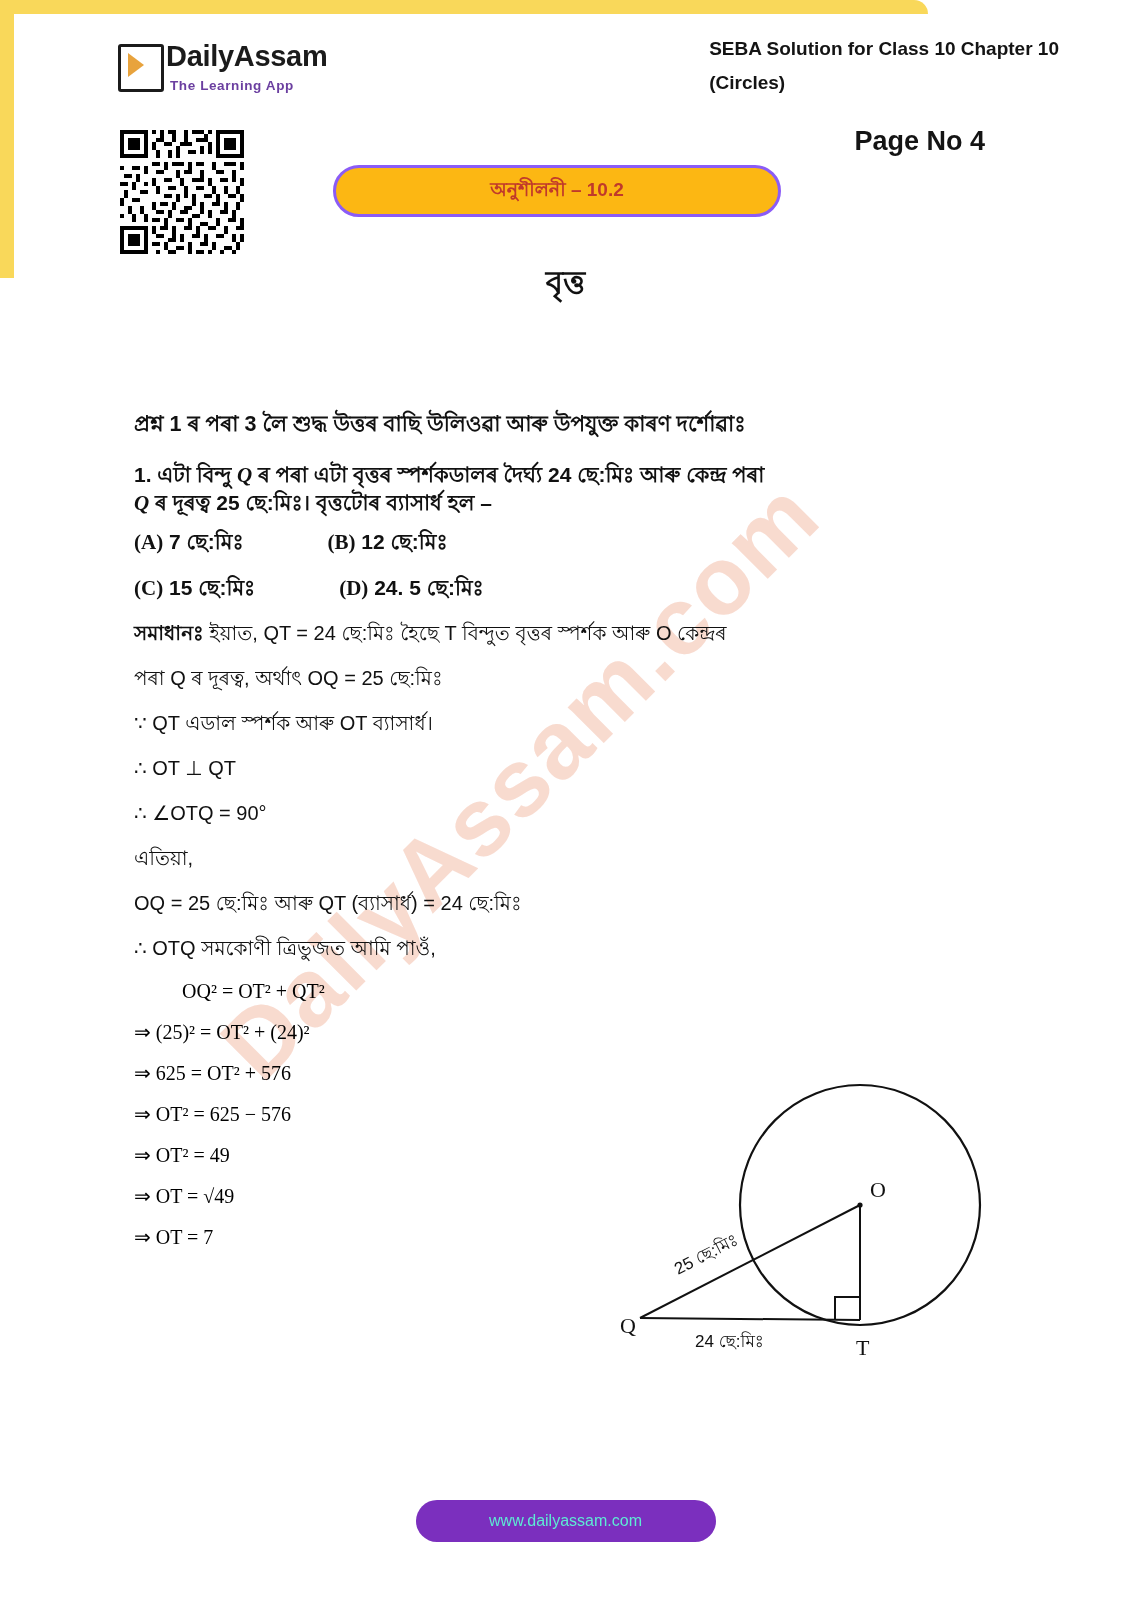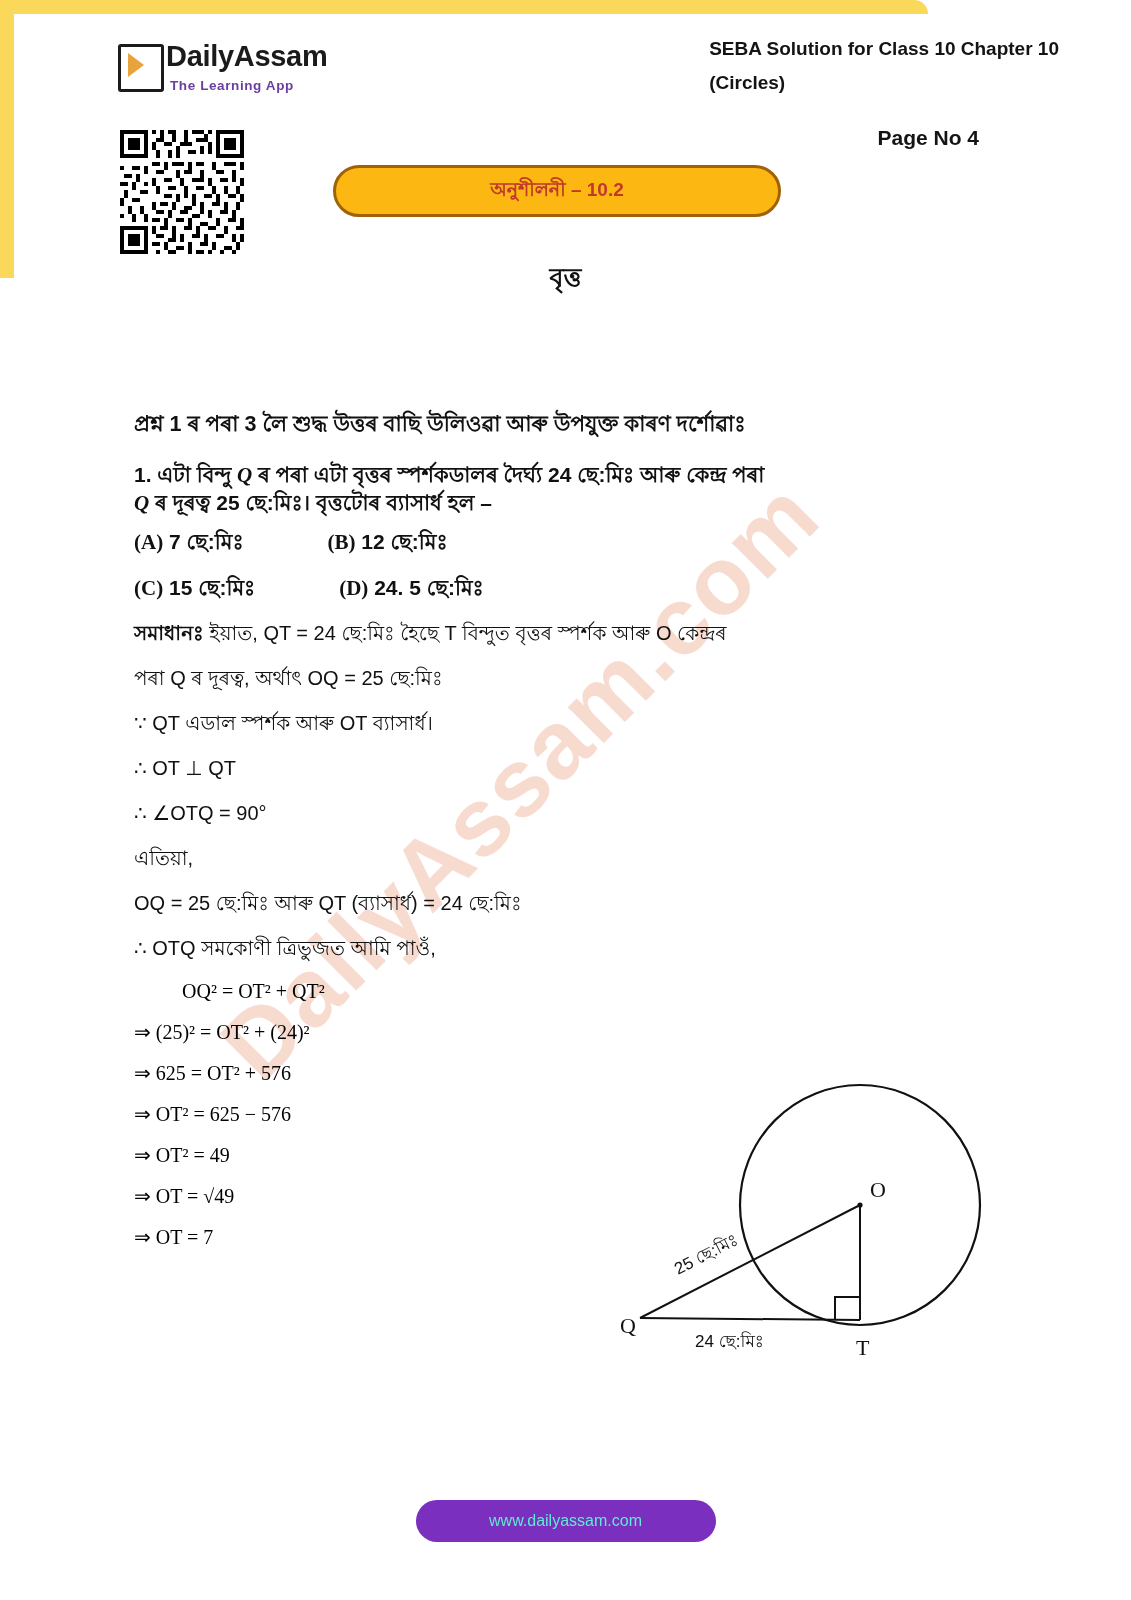--- a/index.html
+++ b/index.html
@@ -89,23 +89,23 @@
     right: 72px;
     top: 32px;
     text-align: left;
     color: #141414;
     font-size: 19px;
     font-weight: bold;
     line-height: 34px;
   }
   .page-no {
     position: absolute;
-    right: 152px;
+    right: 146px;
     top: 126px;
-    font-size: 21px;
+    font-size: 27px;
     font-weight: bold;
     color: #141414;
   }
 
   
   .qr {
     position: absolute;
     left: 120px;
     top: 130px;
     width: 124px;
@@ -113,38 +113,38 @@
   }
 
   
   .pill {
     position: absolute;
     left: 333px;
     top: 165px;
     width: 448px;
     height: 52px;
     background: #fcb713;
-    border: 3px solid #a16207;
+    border: 3px solid #8b5cf6;
     border-radius: 26px;
     box-sizing: border-box;
     display: flex;
     align-items: center;
     justify-content: center;
     color: #c0392b;
     font-size: 19px;
     font-weight: bold;
   }
 
   .chapter-title {
     position: absolute;
     left: 0;
     right: 0;
     top: 258px;
     text-align: center;
-    font-size: 25px;
+    font-size: 31px;
     font-weight: bold;
     color: #111111;
   }
 
   
   .content {
     position: absolute;
     left: 134px;
     top: 370px;
     width: 900px;

